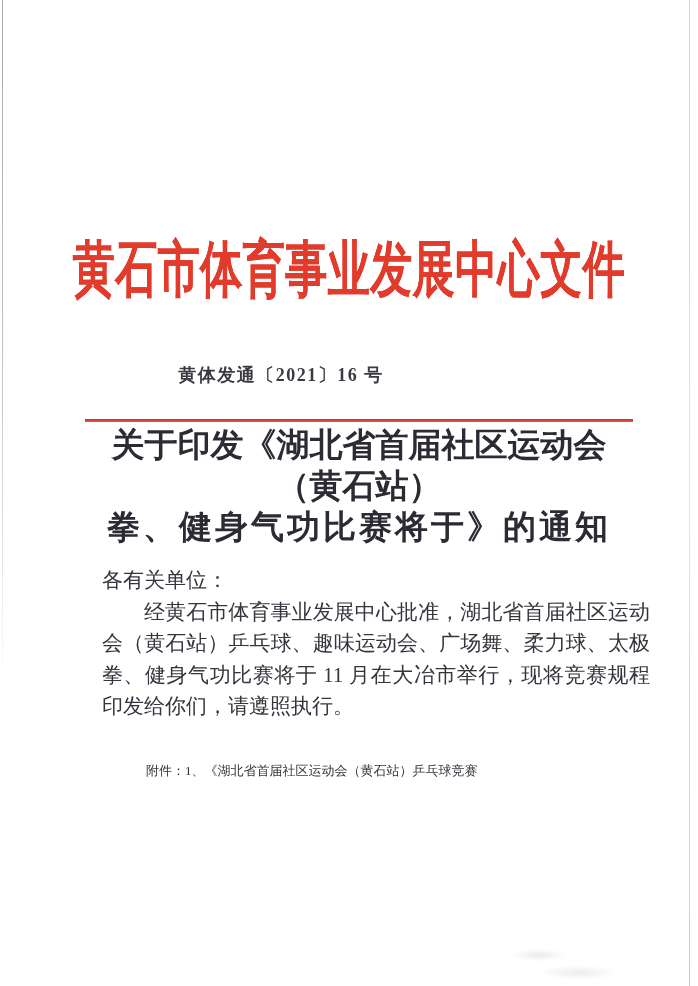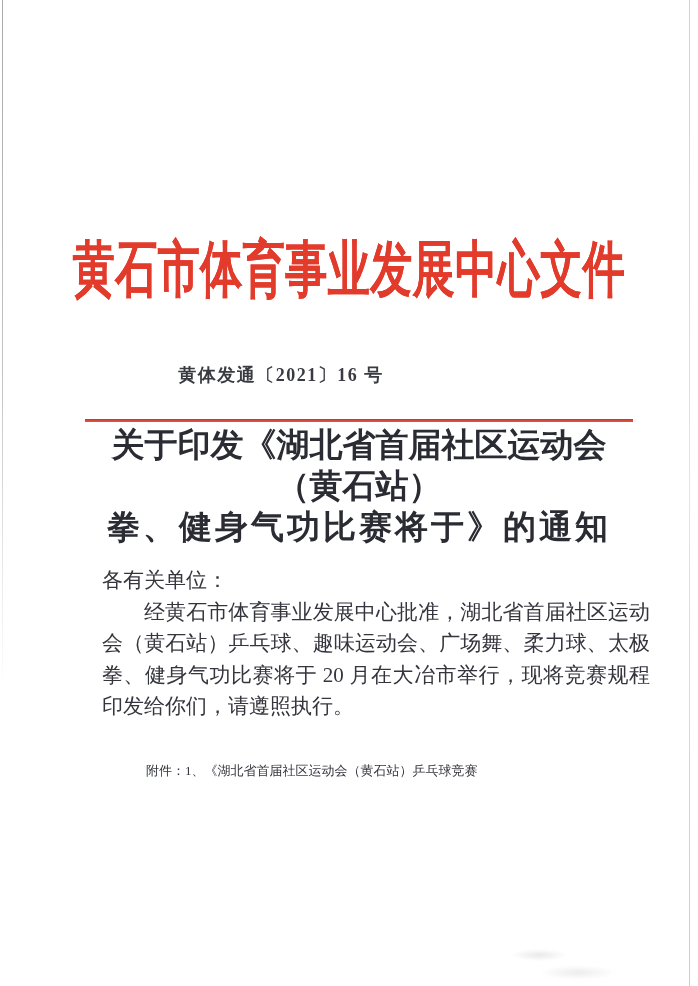--- a/index.html
+++ b/index.html
@@ -107,20 +107,20 @@
 
   <div class="red-rule"></div>
 
   <h1 class="notice-title">
     <div>关于印发《湖北省首届社区运动会（黄石站）</div>
     <div class="line-spread2">拳、健身气功比赛将于》的通知</div>
   </h1>
 
   <div class="body-block">
     <p>各有关单位：</p>
-    <p class="indent">经黄石市体育事业发展中心批准，湖北省首届社区运动会（黄石站）乒乓球、趣味运动会、广场舞、柔力球、太极拳、健身气功比赛将于 20 月在大冶市举行，现将竞赛规程印发给你们，请遵照执行。</p>
+    <p class="indent">经黄石市体育事业发展中心批准，湖北省首届社区运动会（黄石站）乒乓球、趣味运动会、广场舞、柔力球、太极拳、健身气功比赛将于 11 月在大冶市举行，现将竞赛规程印发给你们，请遵照执行。</p>
   </div>
 
   <div class="attachment-line">附件：1、《湖北省首届社区运动会（黄石站）乒乓球竞赛</div>
 
   <div class="smudge"></div>
 
 </div>
 
 </body></html>

